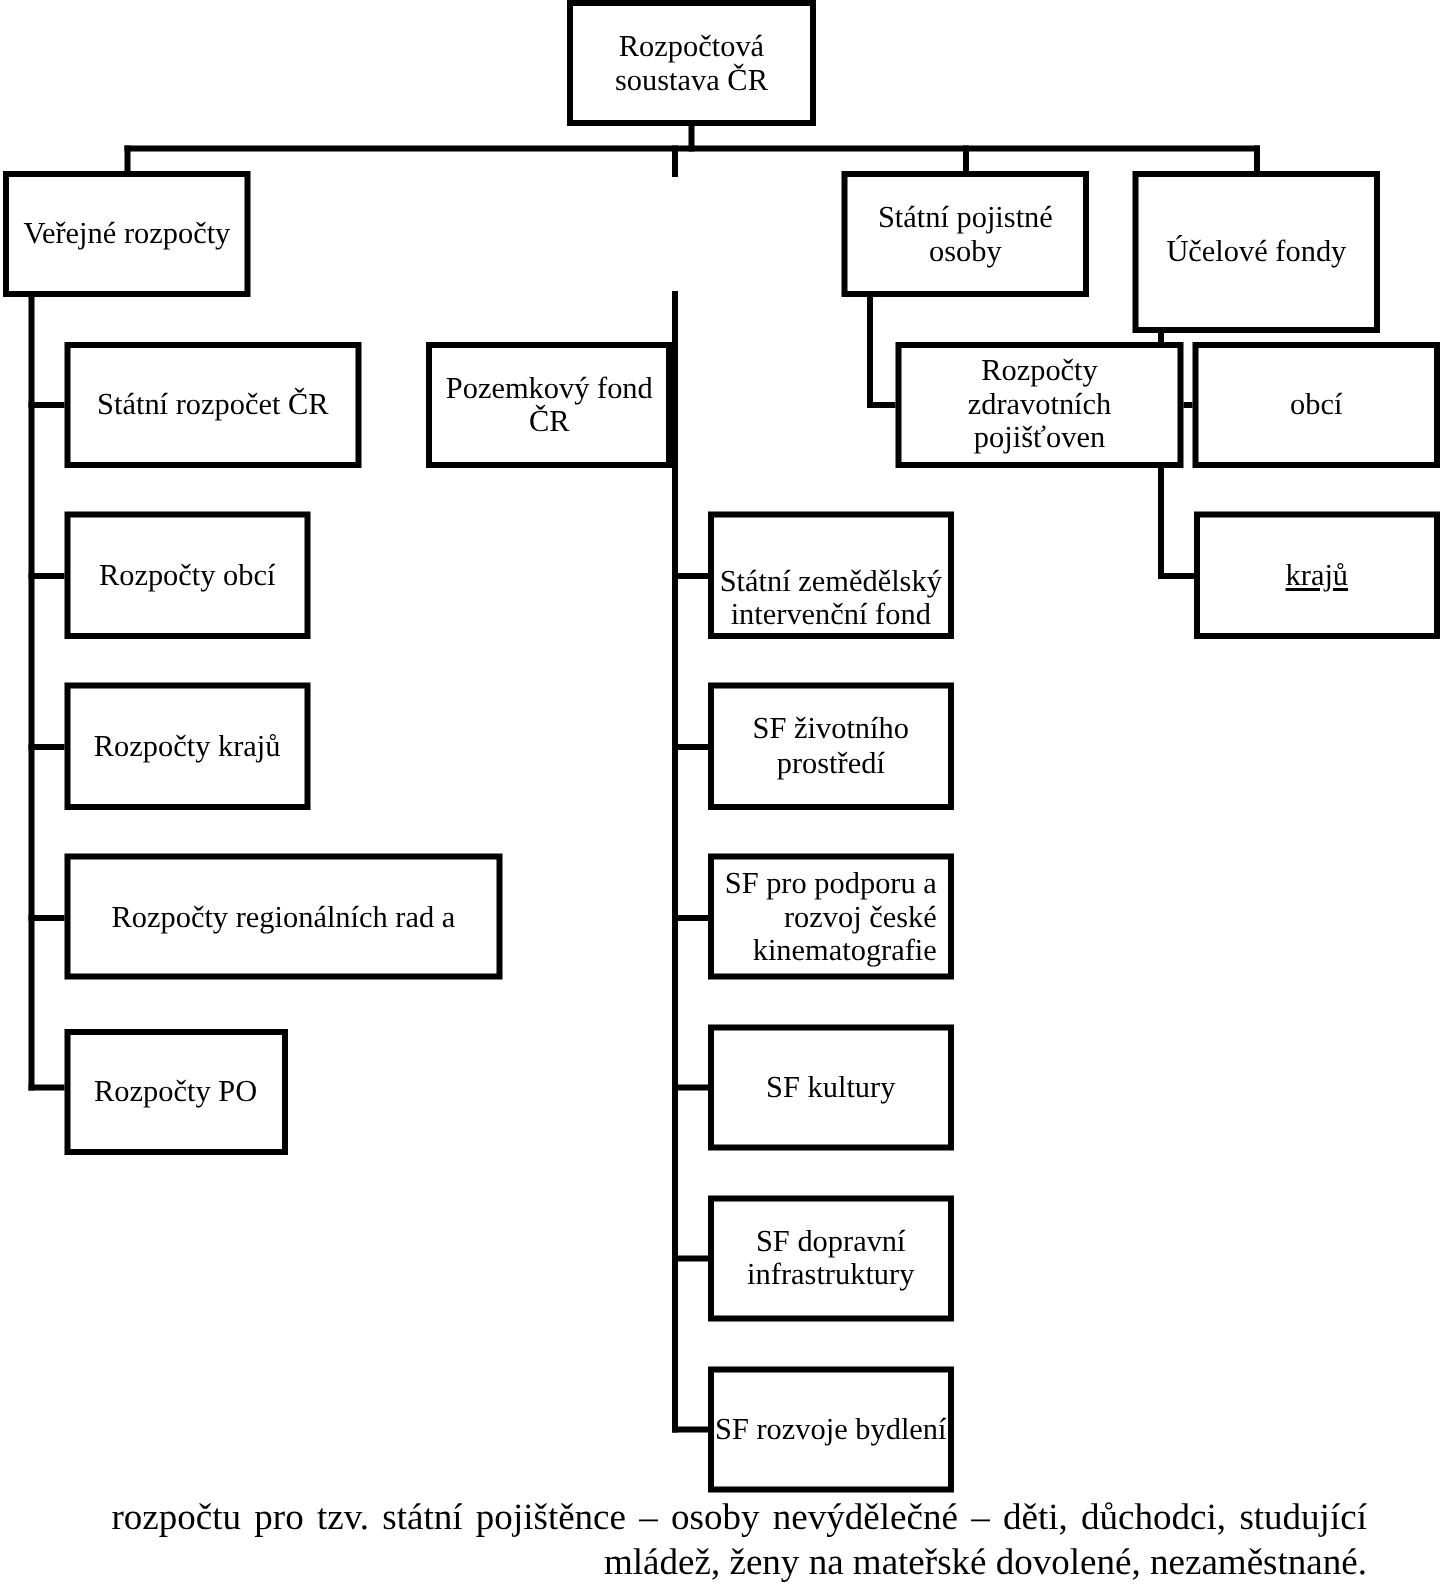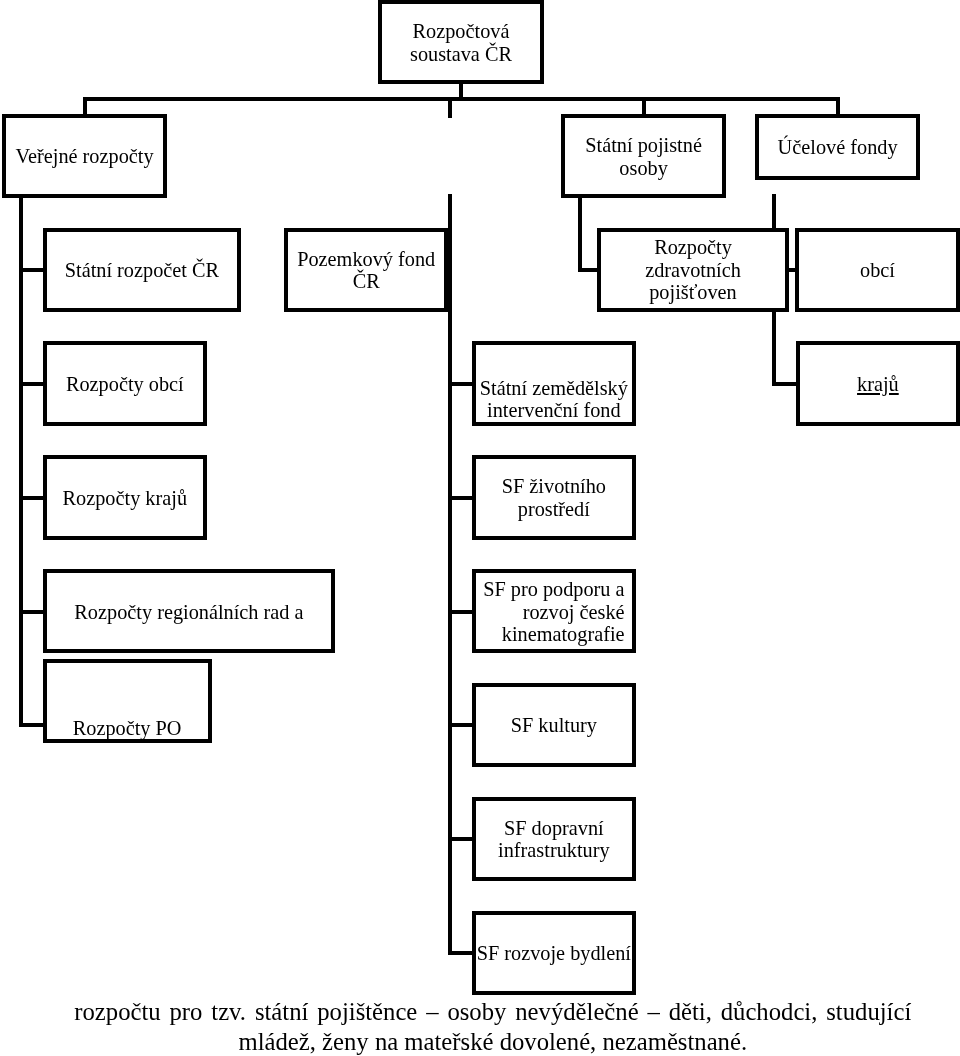--- a/index.html
+++ b/index.html
@@ -8,21 +8,21 @@
        font-family:"Liberation Serif",serif;color:#000;-webkit-font-smoothing:antialiased;}
   #canvas{position:relative;width:960px;height:1056px;}
   .box{position:absolute;box-sizing:border-box;border:4px solid #000;
        background:#fff;display:flex;align-items:center;justify-content:center;
        text-align:center;font-size:20.3px;line-height:22.5px;z-index:3;padding-top:1px;}
   .box .lbl{display:block;white-space:nowrap;}
   .box .lbl i{display:block;font-style:normal;}
   .ln{position:absolute;background:#000;z-index:1;}
   .note{position:absolute;left:74.3px;top:997.2px;width:837px;font-size:24.7px;line-height:29.9px;z-index:4;}
   .note .nl1{text-align:justify;text-align-last:justify;white-space:pre-wrap;}
-  .note .nl2{text-align:center;white-space:pre-wrap;}
+  .note .nl2{text-align:right;white-space:pre-wrap;}
 </style>
 </head>
 <body>
 
 <div id="canvas">
 
   <div class="box" style="left: 378.3px; top: 0.1px; width: 165.4px; height: 84.2px;">
     <span class="lbl">
       <i>Rozpočtová</i>
       <i>soustava ČR</i>
@@ -32,21 +32,21 @@
     <span class="lbl">
       <i>Veřejné rozpočty</i>
     </span>
   </div>
   <div class="box" style="left: 561.4px; top: 113.9px; width: 164.4px; height: 84.3px;">
     <span class="lbl">
       <i>Státní pojistné</i>
       <i>osoby</i>
     </span>
   </div>
-  <div class="box" style="left: 755.4px; top: 113.9px; width: 164.4px; height: 66px;">
+  <div class="box" style="left: 755.4px; top: 113.9px; width: 164.4px; height: 108px;">
     <span class="lbl">
       <i>Účelové fondy</i>
     </span>
   </div>
   <div class="box" style="left: 42.6px; top: 227.6px; width: 198.6px; height: 84.2px;">
     <span class="lbl">
       <i>Státní rozpočet ČR</i>
     </span>
   </div>
   <div class="box" style="left: 284px; top: 227.6px; width: 164.4px; height: 84.2px;">
@@ -99,21 +99,21 @@
       <i>Rozpočty regionálních rad a</i>
     </span>
   </div>
   <div class="box" style="left: 471.8px; top: 569.2px; width: 164.1px; height: 84.2px; text-align: right;">
     <span class="lbl">
       <i>SF pro podporu a</i>
       <i>rozvoj české</i>
       <i>kinematografie</i>
     </span>
   </div>
-  <div class="box" style="left: 42.6px; top: 659px; width: 169px; height: 84.2px; align-items: flex-end;">
+  <div class="box" style="left: 42.6px; top: 686px; width: 149px; height: 84.2px;">
     <span class="lbl">
       <i>Rozpočty PO</i>
     </span>
   </div>
   <div class="box" style="left: 471.8px; top: 682.7px; width: 164.1px; height: 84.2px;">
     <span class="lbl">
       <i>SF kultury</i>
     </span>
   </div>
   <div class="box" style="left: 471.8px; top: 796.5px; width: 164.1px; height: 84.2px;">

